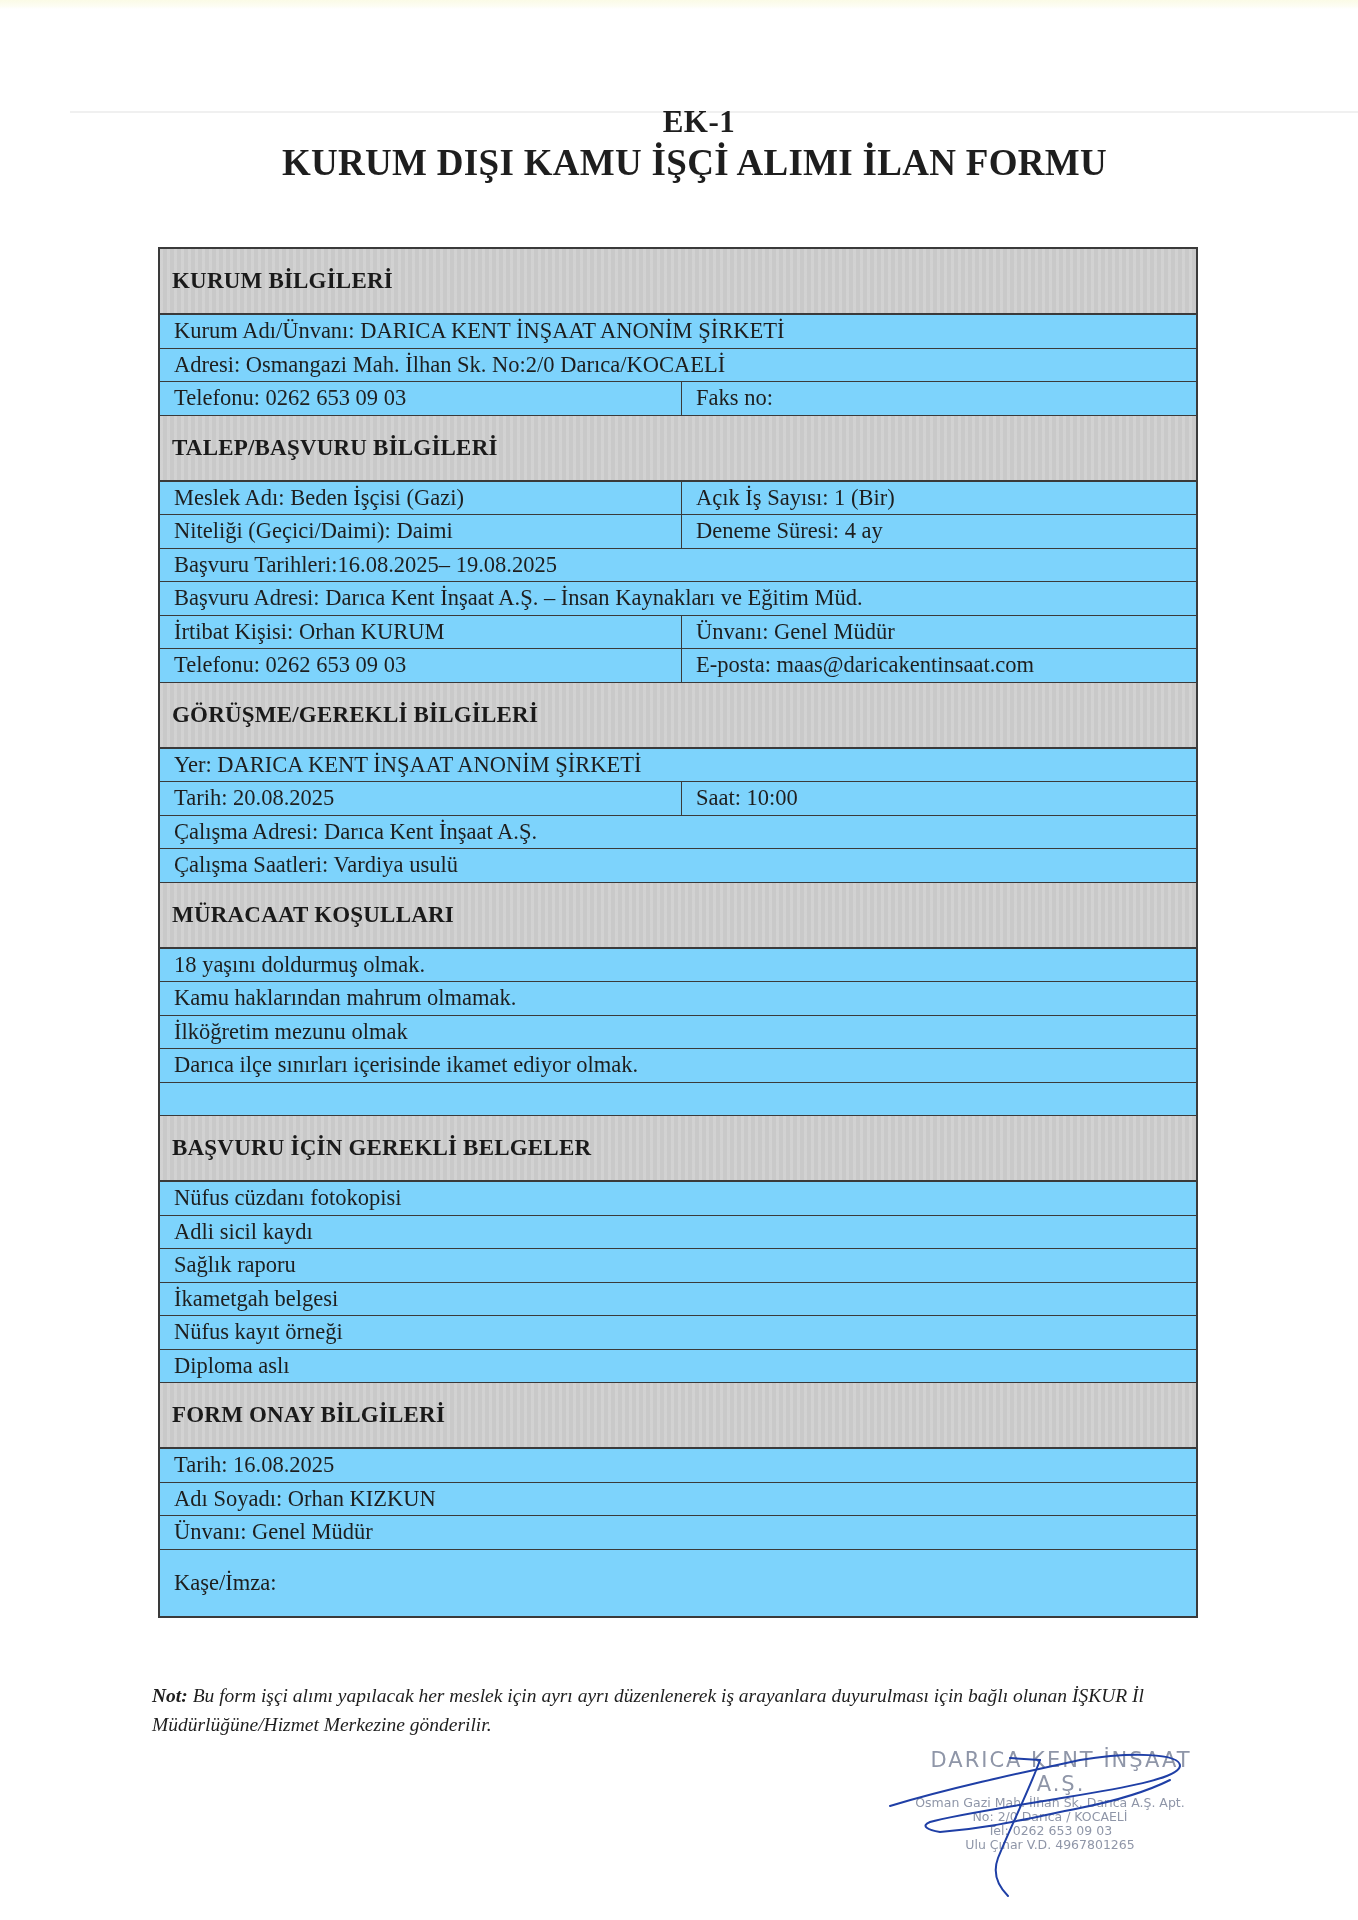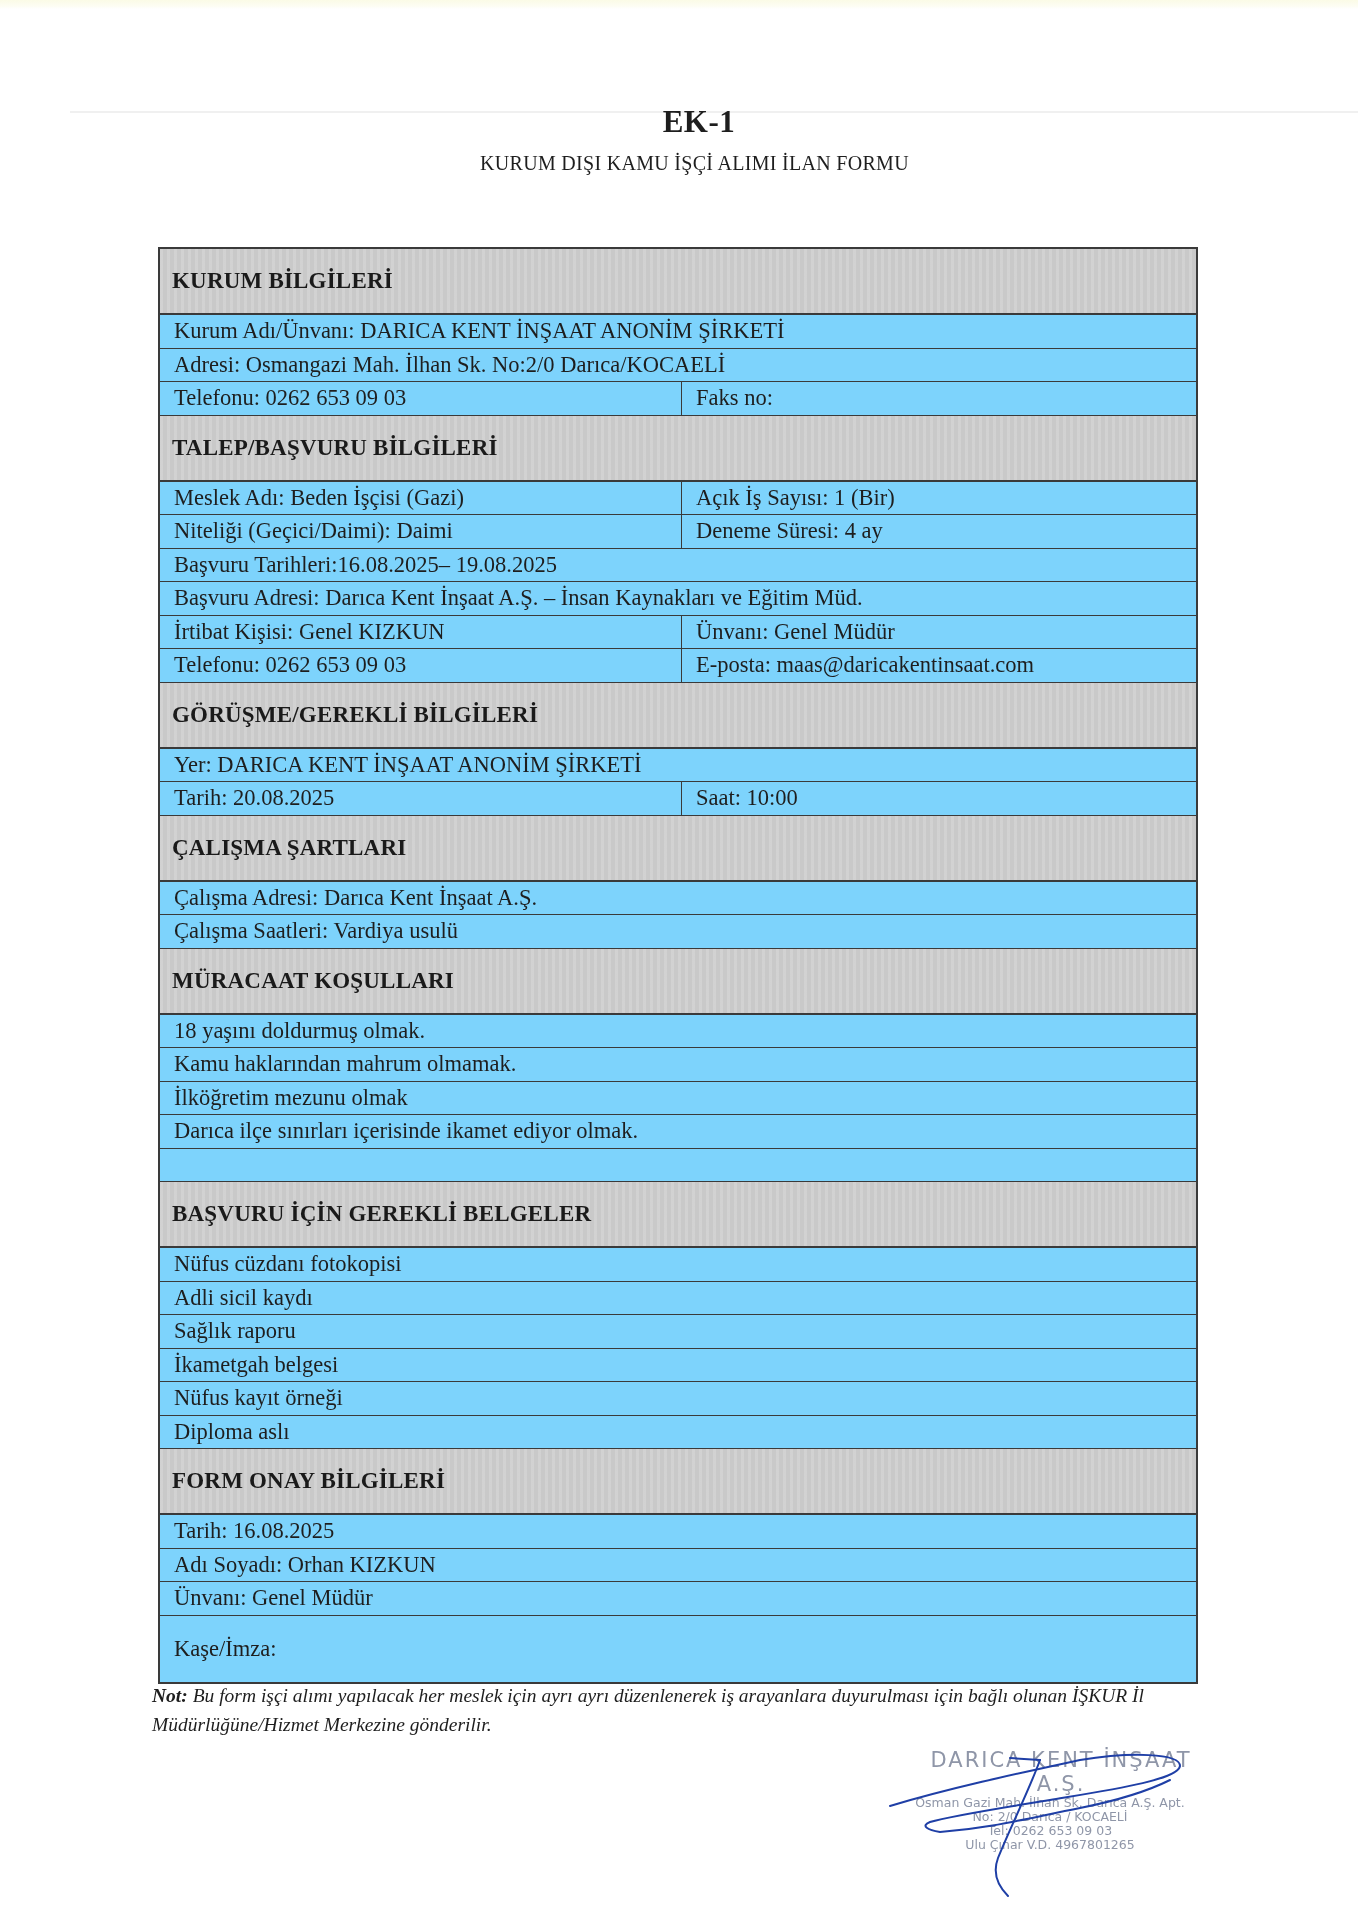--- a/index.html
+++ b/index.html
@@ -17,21 +17,21 @@
     position: absolute; left: 70px; top: 111px; width: 1288px; height: 2px;
     background: #f0f0f0;
   }
   .title-block {
     position: absolute; left: 0; top: 103px; width: 1358px; text-align: center;
   }
   .title-ek {
     font-weight: bold; font-size: 31px; line-height: 38px; letter-spacing: 0.5px; padding-left: 40px;
   }
   .title-main {
-    font-weight: normal; font-size: 20px; line-height: 44px; letter-spacing: 0.3px; margin-left: 31px;
+    font-weight: bold; font-size: 37px; line-height: 44px; letter-spacing: 0.3px; margin-left: 31px;
   }
   .form-table {
     position: absolute; left: 158px; top: 247px; width: 1040px;
     border: 2px solid #3a3a3a; box-sizing: border-box;
     display: flex; flex-direction: column; justify-content: center;
   }
   .hdr {
     height: 66px; box-sizing: border-box;
     background: #cfcfcf;
     background-image: repeating-linear-gradient(90deg, rgba(255,255,255,0.06) 0 3px, rgba(0,0,0,0.03) 3px 7px);
@@ -103,38 +103,37 @@
     <div class="cell c1">Niteliği (Geçici/Daimi): Daimi</div>
     <div class="cell c2">Deneme Süresi: 4 ay</div>
   </div>
   <div class="row">
     <div class="cell full">Başvuru Tarihleri:16.08.2025– 19.08.2025</div>
   </div>
   <div class="row">
     <div class="cell full">Başvuru Adresi: Darıca Kent İnşaat A.Ş. – İnsan Kaynakları ve Eğitim Müd.</div>
   </div>
   <div class="row">
-    <div class="cell c1">İrtibat Kişisi: Genel KIZKUN</div>
+    <div class="cell c1">İrtibat Kişisi: Orhan KURUM</div>
     <div class="cell c2">Ünvanı: Genel Müdür</div>
   </div>
   <div class="row">
     <div class="cell c1">Telefonu: 0262 653 09 03</div>
     <div class="cell c2">E-posta: maas@daricakentinsaat.com</div>
   </div>
 
   <div class="hdr">GÖRÜŞME/GEREKLİ BİLGİLERİ</div>
   <div class="row">
     <div class="cell full">Yer: DARICA KENT İNŞAAT ANONİM ŞİRKETİ</div>
   </div>
   <div class="row">
     <div class="cell c1">Tarih: 20.08.2025</div>
     <div class="cell c2">Saat: 10:00</div>
   </div>
 
-  <div class="hdr">ÇALIŞMA ŞARTLARI</div>
   <div class="row">
     <div class="cell full">Çalışma Adresi: Darıca Kent İnşaat A.Ş.</div>
   </div>
   <div class="row">
     <div class="cell c2">Çalışma Saatleri: Vardiya usulü</div>
   </div>
 
   <div class="hdr">MÜRACAAT KOŞULLARI</div>
   <div class="row">
     <div class="cell full">18 yaşını doldurmuş olmak.</div>

